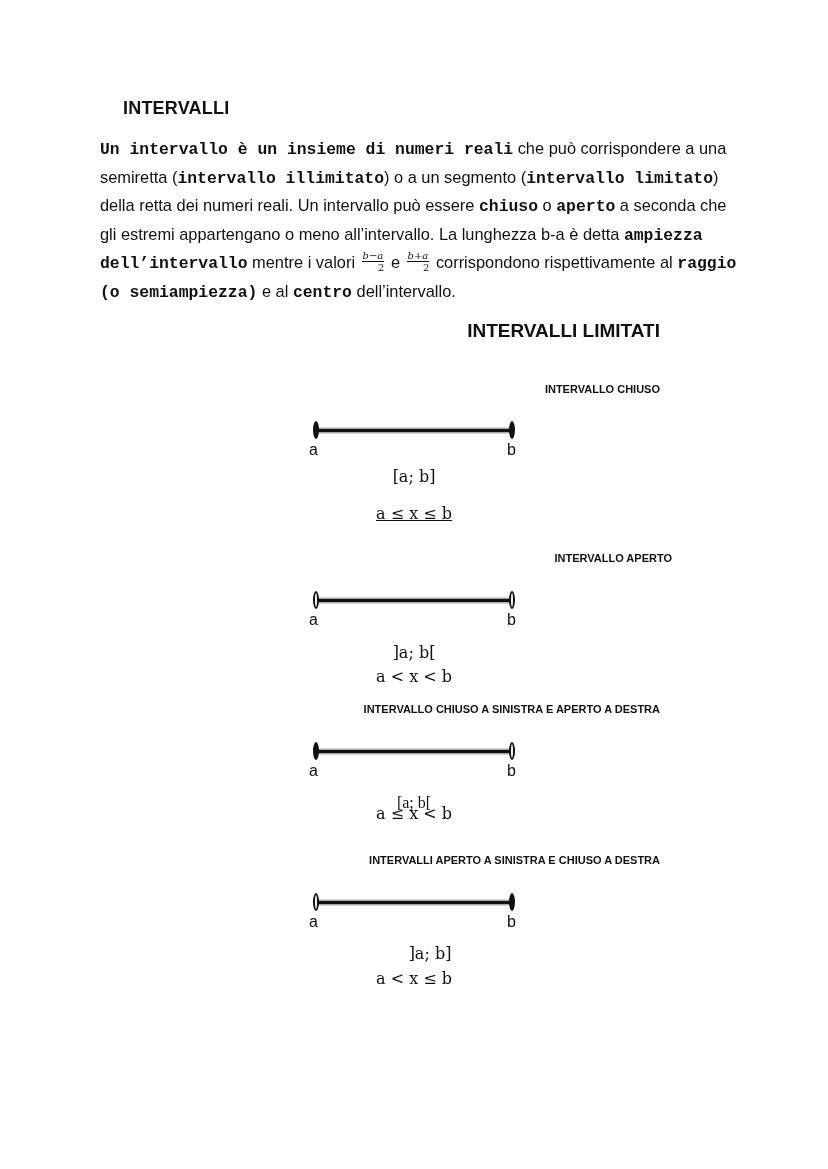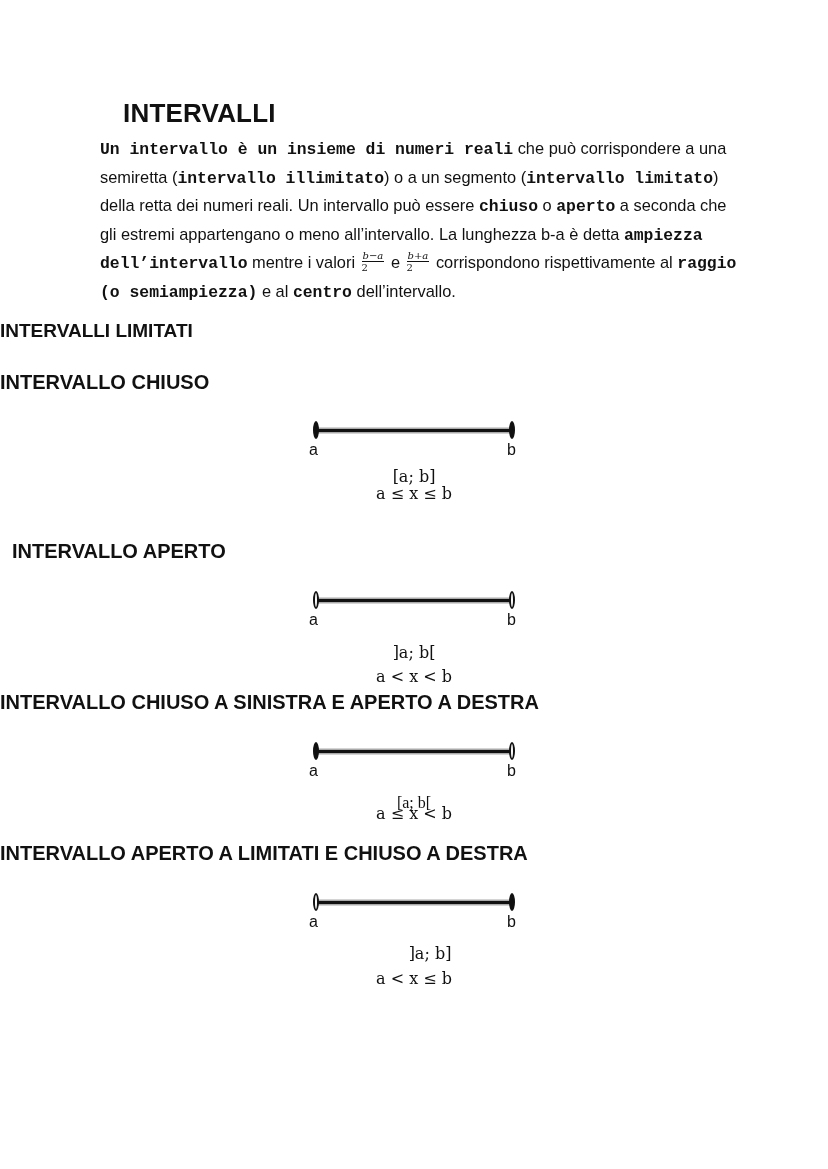--- a/index.html
+++ b/index.html
@@ -1,26 +1,26 @@
 <!DOCTYPE html>
 <html><head>
 <meta charset="utf-8">
 <style>
   html, body { margin: 0; padding: 0; background: #ffffff; }
   body { width: 828px; height: 1169px; position: relative; overflow: hidden;
          font-family: "Liberation Sans", sans-serif; color: #111; }
-  .page-title { position: absolute; left: 123px; top: 98px; font-size: 26px; font-weight: bold; margin: 0; letter-spacing: 0.2px; }
+  .page-title { position: absolute; left: 123px; top: 98px; font-size: 18px; font-weight: bold; margin: 0; letter-spacing: 0.2px; }
   .intro { position: absolute; left: 100px; top: 135px; width: 640px; font-size: 16.4px; line-height: 26.5px; margin: 0; }
   .intro b { font-weight: bold; font-family: Liberation Mono, monospace; }
-  .frac { display: inline-block; vertical-align: middle; text-align: left; font-family: "DejaVu Serif", serif; font-style: italic; font-size: 10px; line-height: 11px; margin: 0 2px; position: relative; top: -2px; }
+  .frac { display: inline-block; vertical-align: middle; text-align: right; font-family: "DejaVu Serif", serif; font-style: italic; font-size: 10px; line-height: 11px; margin: 0 2px; position: relative; top: -2px; }
   .frac .num { display: block; border-bottom: 1px solid #111; padding: 0 1px; }
   .frac .den { display: block; font-style: normal; }
-  .section-title { position: absolute; left: 0; width: 660px; text-align: left; font-weight: bold; margin: 0; }
+  .section-title { position: absolute; left: 0; width: 660px; text-align: right; font-weight: bold; margin: 0; }
   .h-limited { top: 320px; font-size: 19px; }
-  .h-sub { font-size: 20px; }
+  .h-sub { font-size: 11px; margin-top: 12px; }
   .diagram { position: absolute; width: 828px; left: 0; height: 34px; }
   .line { position: absolute; left: 318px; width: 194px; top: 10px; height: 3px; background: #111; box-shadow: 0 -1.5px 0 #aaa, 0 1.5px 0 #aaa; }
   .ep { position: absolute; top: 2px; width: 6px; height: 18px; border-radius: 50%; box-sizing: border-box; }
   .ep.closed { background: #111; border: 2px solid #111; }
   .ep.open { background: #fff; border: 2px solid #111; }
   .ep.left { left: 313px; }
   .ep.right { left: 509px; }
   .lbl { position: absolute; font-size: 16px; top: 22px; }
   .lbl.a { left: 309px; }
   .lbl.b { left: 507px; }
@@ -37,21 +37,21 @@
 
 <h3 class="section-title h-sub" style="top:371px;">INTERVALLO CHIUSO</h3>
 <div class="diagram" style="top:419px;">
   <div class="line"></div>
   <div class="ep closed left"></div>
   <div class="ep closed right"></div>
   <span class="lbl a">a</span>
   <span class="lbl b">b</span>
 </div>
 <div class="math" style="top:467px;">[a; b]</div>
-<div class="math" style="top:484px;">a ≤ x ≤ b</div>
+<div class="math" style="top:504px;text-decoration:underline;">a ≤ x ≤ b</div>
 
 <h3 class="section-title h-sub" style="top:540px;padding-left:12px;">INTERVALLO APERTO</h3>
 <div class="diagram" style="top:589px;">
   <div class="line"></div>
   <div class="ep open left"></div>
   <div class="ep open right"></div>
   <span class="lbl a">a</span>
   <span class="lbl b">b</span>
 </div>
 <div class="math" style="top:643px;">]a; b[</div>
@@ -61,21 +61,21 @@
 <div class="diagram" style="top:740px;">
   <div class="line"></div>
   <div class="ep closed left"></div>
   <div class="ep open right"></div>
   <span class="lbl a">a</span>
   <span class="lbl b">b</span>
 </div>
 <div class="math" style="top:794px;font-family:Liberation Serif, serif;">[a; b[</div>
 <div class="math" style="top:804px;">a ≤ x &lt; b</div>
 
-<h3 class="section-title h-sub" style="top:842px;">INTERVALLO APERTO A LIMITATI E CHIUSO A DESTRA</h3>
+<h3 class="section-title h-sub" style="top:842px;">INTERVALLI APERTO A SINISTRA E CHIUSO A DESTRA</h3>
 <div class="diagram" style="top:891px;">
   <div class="line"></div>
   <div class="ep open left"></div>
   <div class="ep closed right"></div>
   <span class="lbl a">a</span>
   <span class="lbl b">b</span>
 </div>
 <div class="math" style="top:944px;padding-left:16px;">]a; b]</div>
 <div class="math" style="top:969px;">a &lt; x ≤ b</div>
 

